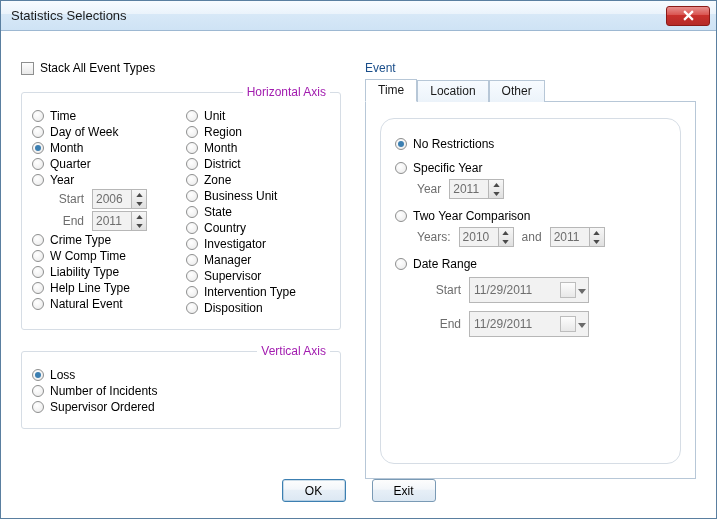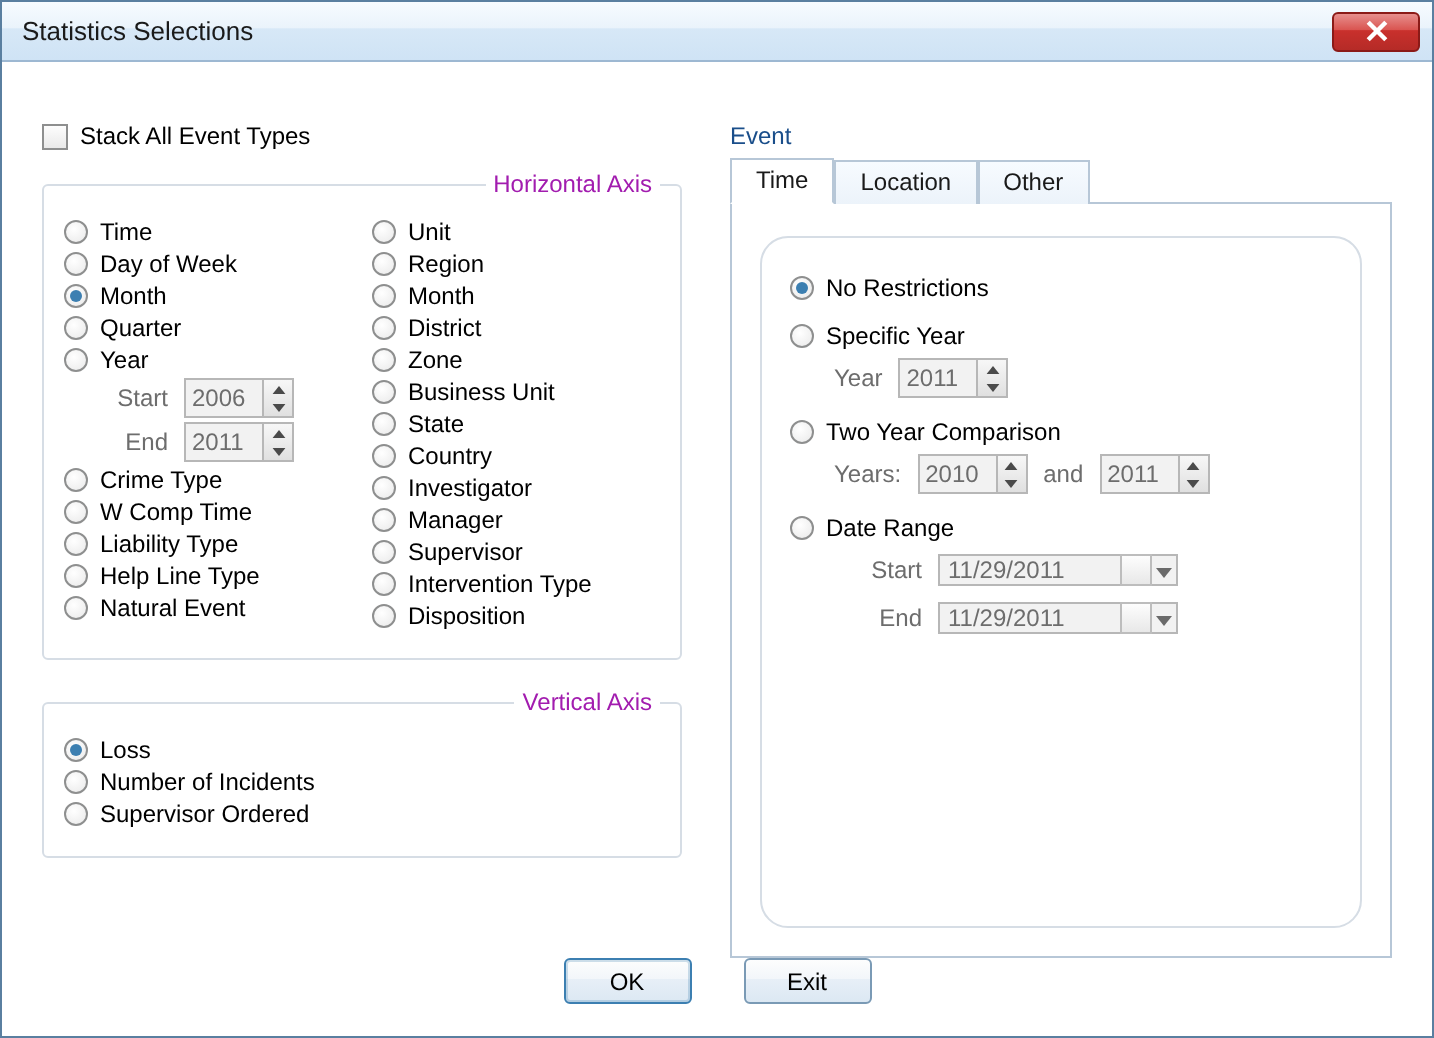--- a/index.html
+++ b/index.html
@@ -156,21 +156,21 @@
     border-radius: 14px;
     padding: 16px 14px;
     height: 100%;
   }
   .filt-row { margin-bottom: 10px; }
   .indent { margin-left: 22px; display:flex; align-items:center; gap:8px; margin-top:4px; color:#6d6d6d;}
   .datebox {
     display:inline-flex; align-items:center;
     border: 1px solid #b7b7b7;
     background: #f2f2f2;
-    height: 16px;
+    height: 26px;
     padding: 0 2px 0 4px;
     color: #6d6d6d;
   }
   .datebox .dcal { width:16px;height:16px;margin-left:28px; border:1px solid #bdbdbd;background:linear-gradient(to bottom,#fdfdfd,#e8e8e8);}
   .datebox .ddown { margin-left:2px; }
   .datebox .ddown svg{ width:8px;height:5px;fill:#6a6a6a;}
   .button-bar {
     position: absolute;
     bottom: 16px;
     left: 0; right: 0;

